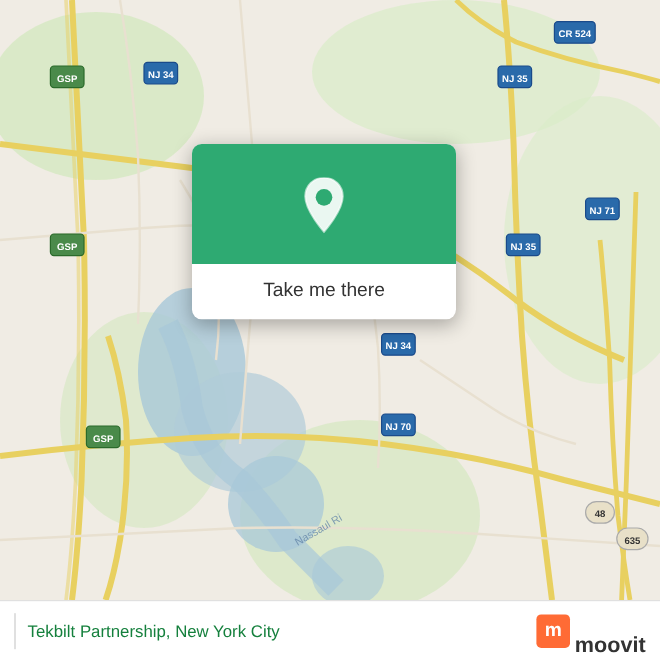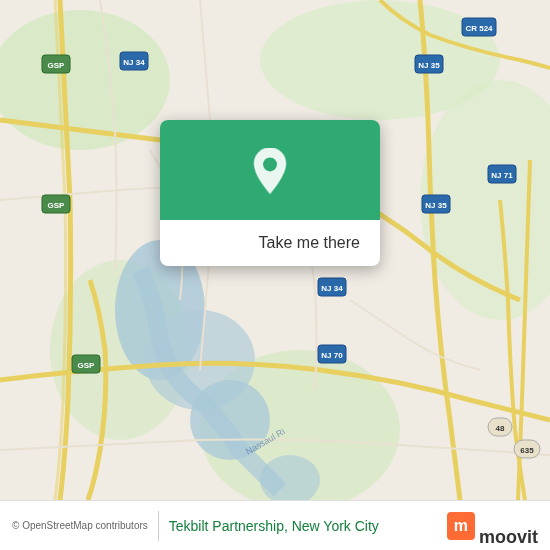--- a/index.html
+++ b/index.html
@@ -65,21 +65,21 @@
     }
 
     #take-me-there-btn {
       background: white;
       border: none;
       font-size: 16px;
       font-weight: 500;
       color: #333;
       cursor: pointer;
       width: 100%;
-      text-align: right;
+      text-align: center;
     }
 
     
     #bottom-bar {
       width: 550px;
       height: 50px;
       background: white;
       display: flex;
       align-items: center;
       padding: 0 12px;
@@ -227,20 +227,19 @@
         <path d="M26,0 C16,0 8,8 8,18 C8,32 26,52 26,52 C26,52 44,32 44,18 C44,8 36,0 26,0 Z" fill="none" stroke="rgba(255,255,255,0.6)" stroke-width="2"></path>
       </svg>
     </div>
     <div id="card-bottom">
       <button id="take-me-there-btn">Take me there</button>
     </div>
   </div>
 </div>
 
 <div id="bottom-bar">
-  <span id="osm-credit">© OpenStreetMap contributors</span>
   <div id="divider"></div>
   <span id="location-name">Tekbilt Partnership, New York City</span>
   <div id="moovit-logo">
     <div id="moovit-m">m</div>
     <span id="moovit-text">moovit</span>
   </div>
 </div>
 
 </body></html>

